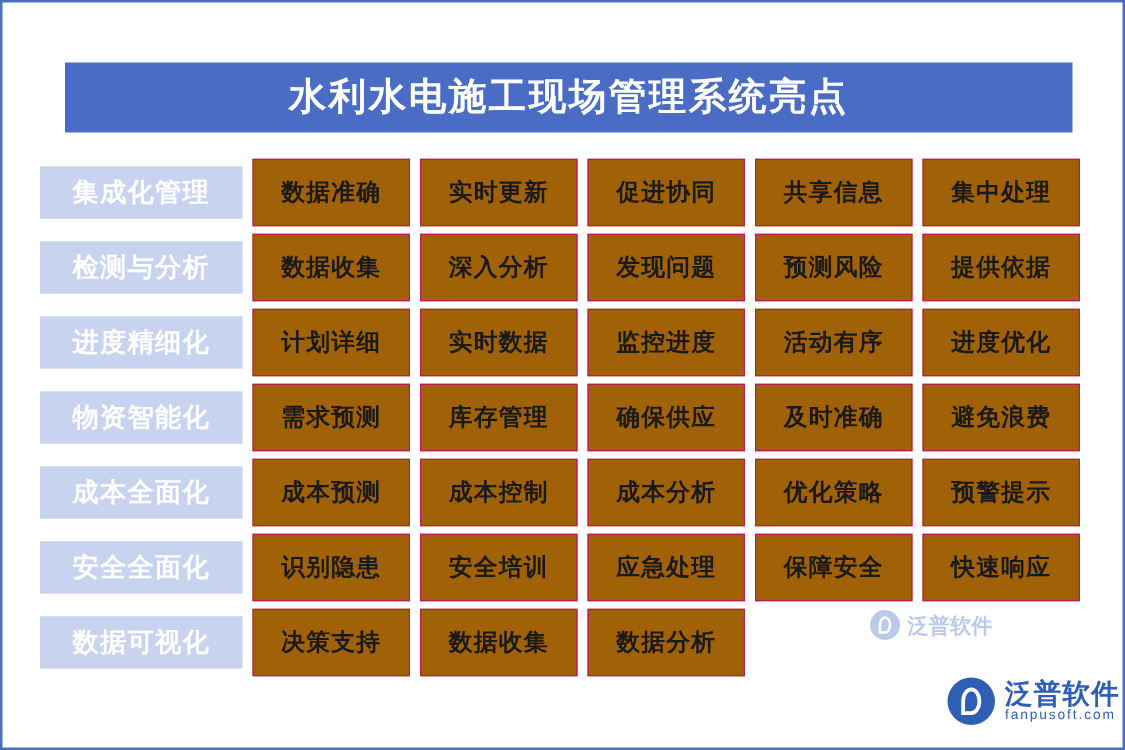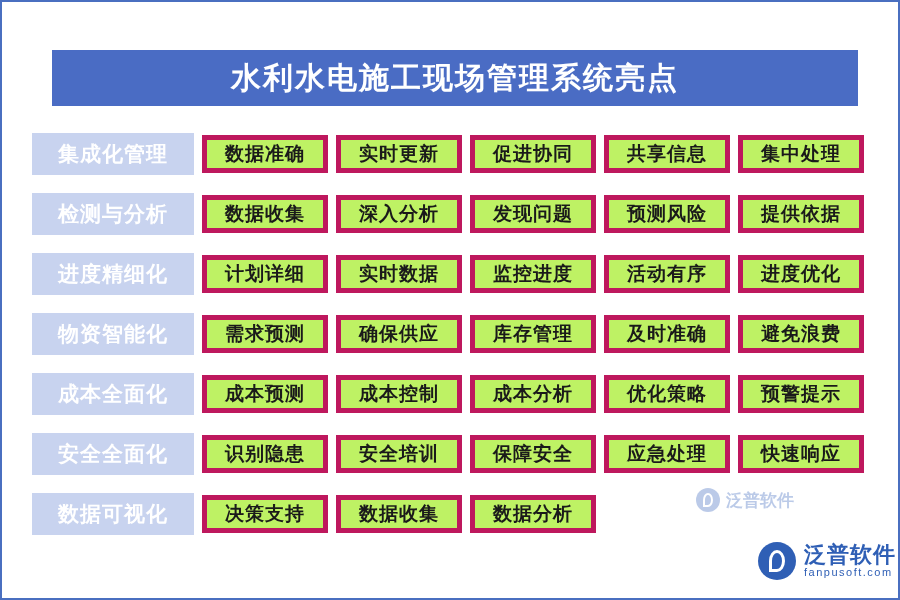--- a/index.html
+++ b/index.html
@@ -63,23 +63,23 @@
     box-sizing: border-box;
   }
   .row-label span {
     color: #ffffff;
     font-size: 21px;
     font-weight: bold;
     letter-spacing: 1px;
   }
   .cell {
     width: 126px;
-    height: 38px;
-    border: 5px solid #be185d;
-    background: #bef264;
+    height: 54px;
+    border: 1px solid #be185d;
+    background: #a16207;
     display: flex;
     align-items: center;
     justify-content: center;
     margin-right: 8px;
     box-sizing: border-box;
   }
   .cell:last-child { margin-right: 0; }
   .cell span {
     color: #1a1a1a;
     font-size: 19px;
@@ -233,26 +233,26 @@
     </div>
 
     <div class="row">
       <div class="row-label">
         <span>物资智能化</span>
       </div>
       <div class="cell">
           <span>需求预测</span>
         </div>
       <div class="cell">
+          <span>库存管理</span>
+        </div>
+      <div class="cell">
           <span>确保供应</span>
         </div>
       <div class="cell">
-          <span>库存管理</span>
-        </div>
-      <div class="cell">
           <span>及时准确</span>
         </div>
       <div class="cell">
           <span>避免浪费</span>
         </div>
     </div>
 
     <div class="row">
       <div class="row-label">
         <span>成本全面化</span>
@@ -278,24 +278,24 @@
       <div class="row-label">
         <span>安全全面化</span>
       </div>
       <div class="cell">
           <span>识别隐患</span>
         </div>
       <div class="cell">
           <span>安全培训</span>
         </div>
       <div class="cell">
+          <span>应急处理</span>
+        </div>
+      <div class="cell">
           <span>保障安全</span>
-        </div>
-      <div class="cell">
-          <span>应急处理</span>
         </div>
       <div class="cell">
           <span>快速响应</span>
         </div>
     </div>
 
     <div class="row">
       <div class="row-label">
         <span>数据可视化</span>
       </div>

